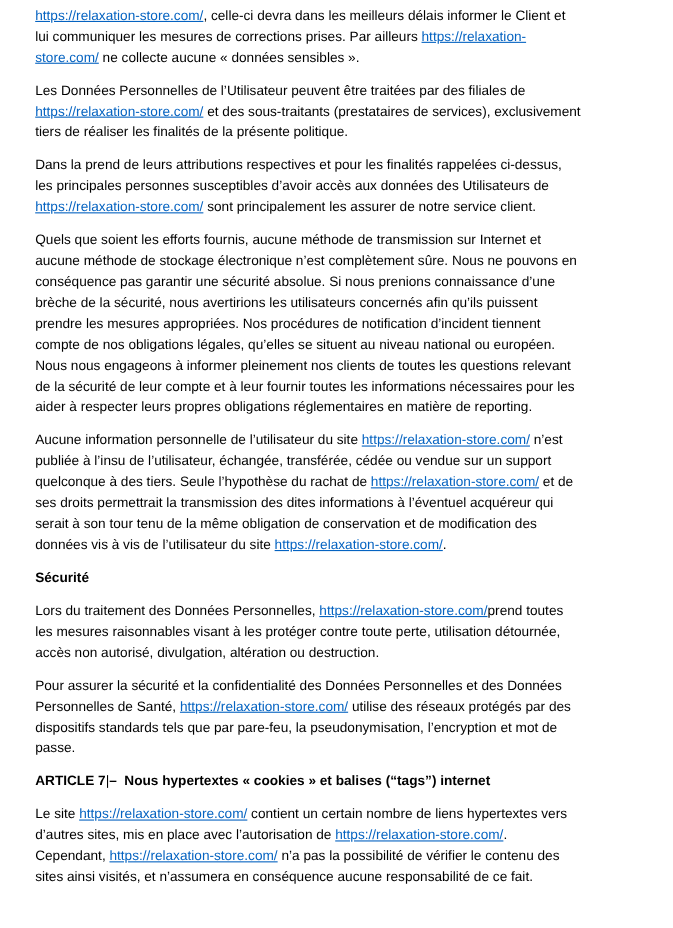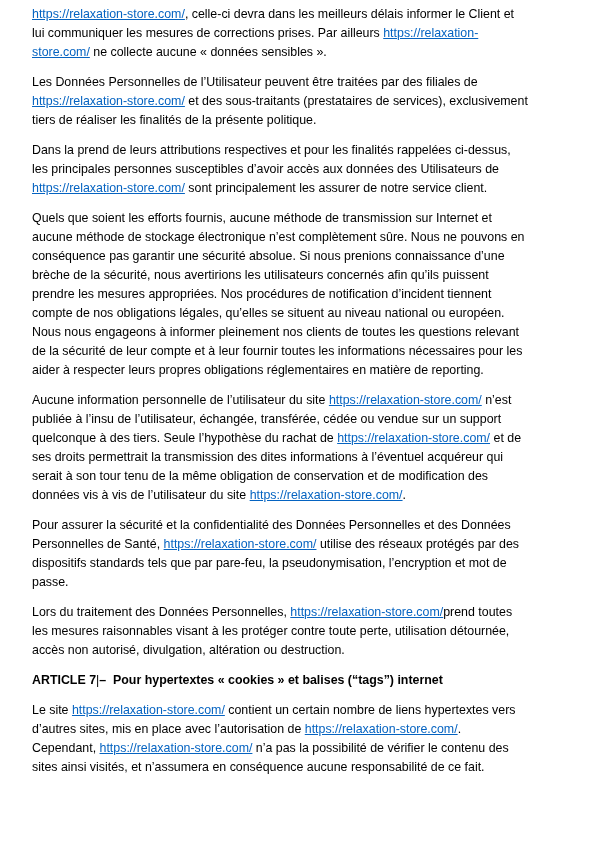--- a/index.html
+++ b/index.html
@@ -40,17 +40,18 @@
 </style>
 </head>
 <body>
 
 <div class="doc">
     <p class="paragraph"><a class="link">https://relaxation-store.com/</a><span class="run">, celle-ci devra dans les meilleurs délais informer le Client et lui communiquer les mesures de corrections prises. Par ailleurs </span><a class="link">https://relaxation-store.com/</a><span class="run"> ne collecte aucune « données sensibles ».</span></p>
     <p class="paragraph"><span class="run">Les Données Personnelles de l’Utilisateur peuvent être traitées par des filiales de </span><a class="link">https://relaxation-store.com/</a><span class="run"> et des sous-traitants (prestataires de services), exclusivement tiers de réaliser les finalités de la présente politique.</span></p>
     <p class="paragraph"><span class="run">Dans la prend de leurs attributions respectives et pour les finalités rappelées ci-dessus, les principales personnes susceptibles d’avoir accès aux données des Utilisateurs de </span><a class="link">https://relaxation-store.com/</a><span class="run"> sont principalement les assurer de notre service client.</span></p>
     <p class="paragraph"><span class="run">Quels que soient les efforts fournis, aucune méthode de transmission sur Internet et aucune méthode de stockage électronique n’est complètement sûre. Nous ne pouvons en conséquence pas garantir une sécurité absolue. Si nous prenions connaissance d’une brèche de la sécurité, nous avertirions les utilisateurs concernés afin qu’ils puissent prendre les mesures appropriées. Nos procédures de notification d’incident tiennent compte de nos obligations légales, qu’elles se situent au niveau national ou européen. Nous nous engageons à informer pleinement nos clients de toutes les questions relevant de la sécurité de leur compte et à leur fournir toutes les informations nécessaires pour les aider à respecter leurs propres obligations réglementaires en matière de reporting.</span></p>
     <p class="paragraph"><span class="run">Aucune information personnelle de l’utilisateur du site </span><a class="link">https://relaxation-store.com/</a><span class="run"> n’est publiée à l’insu de l’utilisateur, échangée, transférée, cédée ou vendue sur un support quelconque à des tiers. Seule l’hypothèse du rachat de </span><a class="link">https://relaxation-store.com/</a><span class="run"> et de ses droits permettrait la transmission des dites informations à l’éventuel acquéreur qui serait à son tour tenu de la même obligation de conservation et de modification des données vis à vis de l’utilisateur du site </span><a class="link">https://relaxation-store.com/</a><span class="run">.</span></p>
+    <h2 class="heading"><span class="run">Sécurité</span></h2>
+    <p class="paragraph"><span class="run">Lors du traitement des Données Personnelles, </span><a class="link">https://relaxation-store.com/</a><span class="run">prend toutes les mesures raisonnables visant à les protéger contre toute perte, utilisation détournée, accès non autorisé, divulgation, altération ou destruction.</span></p>
     <p class="paragraph"><span class="run">Pour assurer la sécurité et la confidentialité des Données Personnelles et des Données Personnelles de Santé, </span><a class="link">https://relaxation-store.com/</a><span class="run"> utilise des réseaux protégés par des dispositifs standards tels que par pare-feu, la pseudonymisation, l’encryption et mot de passe.</span></p>
-    <p class="paragraph"><span class="run">Lors du traitement des Données Personnelles, </span><a class="link">https://relaxation-store.com/</a><span class="run">prend toutes les mesures raisonnables visant à les protéger contre toute perte, utilisation détournée, accès non autorisé, divulgation, altération ou destruction.</span></p>
-    <h2 class="heading"><span class="run">ARTICLE 7</span><span class="run cursor-glyph">|</span><span class="run">–  Pour hypertextes « cookies » et balises (“tags”) internet</span></h2>
+    <h2 class="heading"><span class="run">ARTICLE 7</span><span class="run cursor-glyph">|</span><span class="run">–  Nous hypertextes « cookies » et balises (“tags”) internet</span></h2>
     <p class="paragraph"><span class="run">Le site </span><a class="link">https://relaxation-store.com/</a><span class="run"> contient un certain nombre de liens hypertextes vers d’autres sites, mis en place avec l’autorisation de </span><a class="link">https://relaxation-store.com/</a><span class="run">. Cependant, </span><a class="link">https://relaxation-store.com/</a><span class="run"> n’a pas la possibilité de vérifier le contenu des sites ainsi visités, et n’assumera en conséquence aucune responsabilité de ce fait.</span></p>
   </div>
 
 </body></html>

